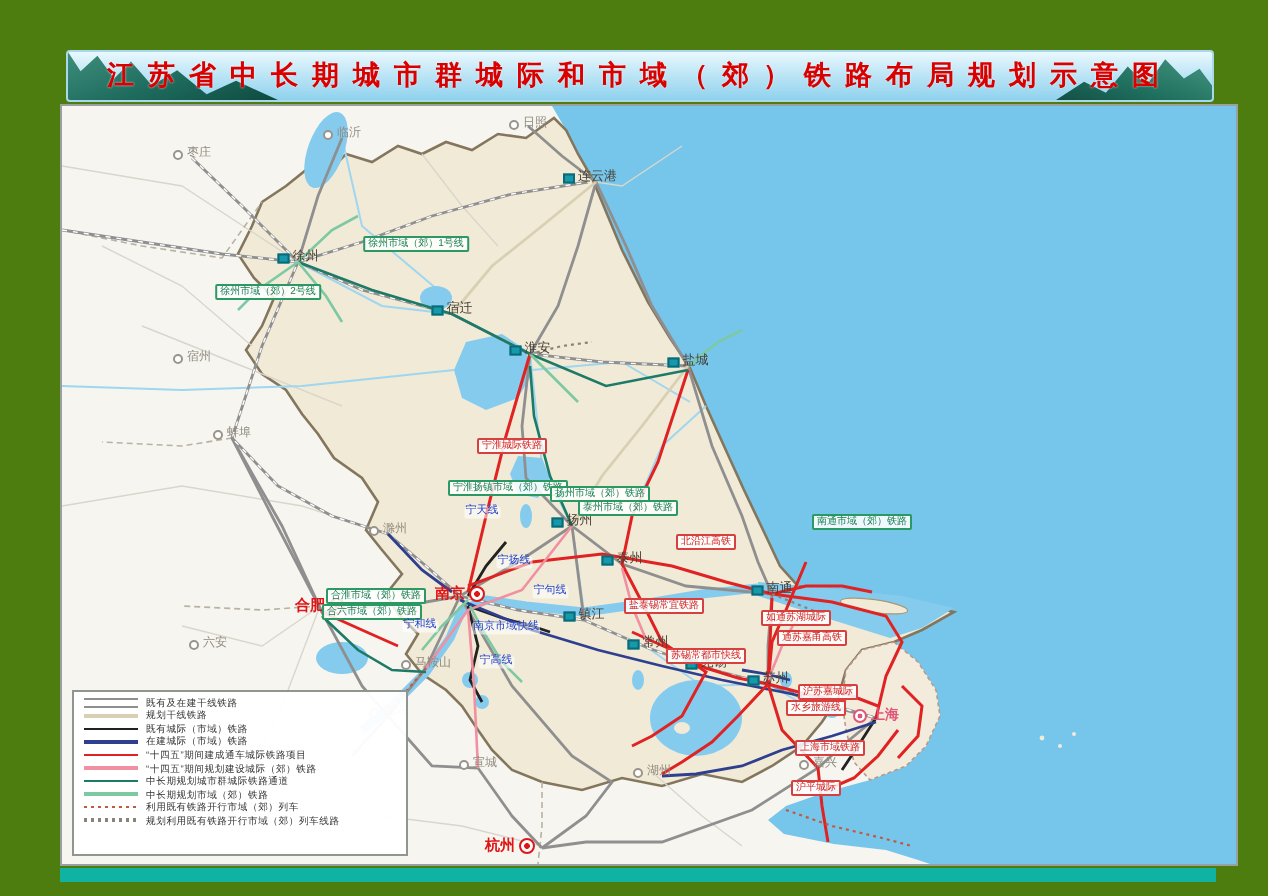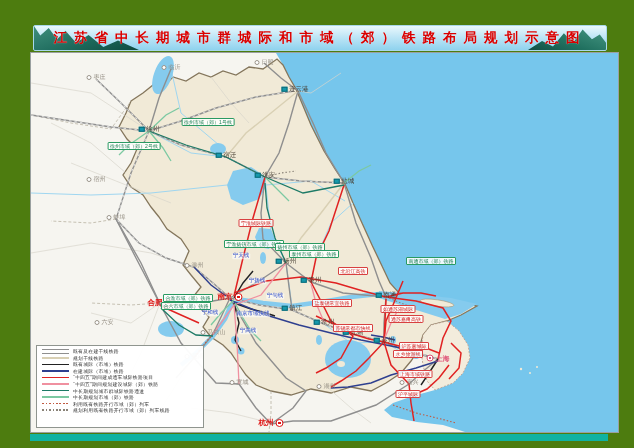--- a/index.html
+++ b/index.html
@@ -207,21 +207,21 @@
 
     <div id="label-layer">
         <div class="overlay-label city-capital" style="left: 199px; top: 244px;">
           <span>南京</span>
           <span class="mk mk-capital"></span>
         </div>
         <div class="overlay-label city-capital" style="left: 129px; top: 250px;">
           <span>合肥</span>
           <span class="mk mk-capital"></span>
         </div>
-        <div class="overlay-label city-capital" style="left: 240px; top: 370px;">
+        <div class="overlay-label city-capital" style="left: 224px; top: 370px;">
           <span>杭州</span>
           <span class="mk mk-capital"></span>
         </div>
         <div class="overlay-label city-shanghai" style="left: 407px; top: 305px;">
           <span class="mk mk-shanghai"></span>
           <span>上海</span>
         </div>
         <div class="overlay-label city-city" style="left: 118px; top: 76px;">
           <span class="mk mk-city"></span>
           <span>徐州</span>

